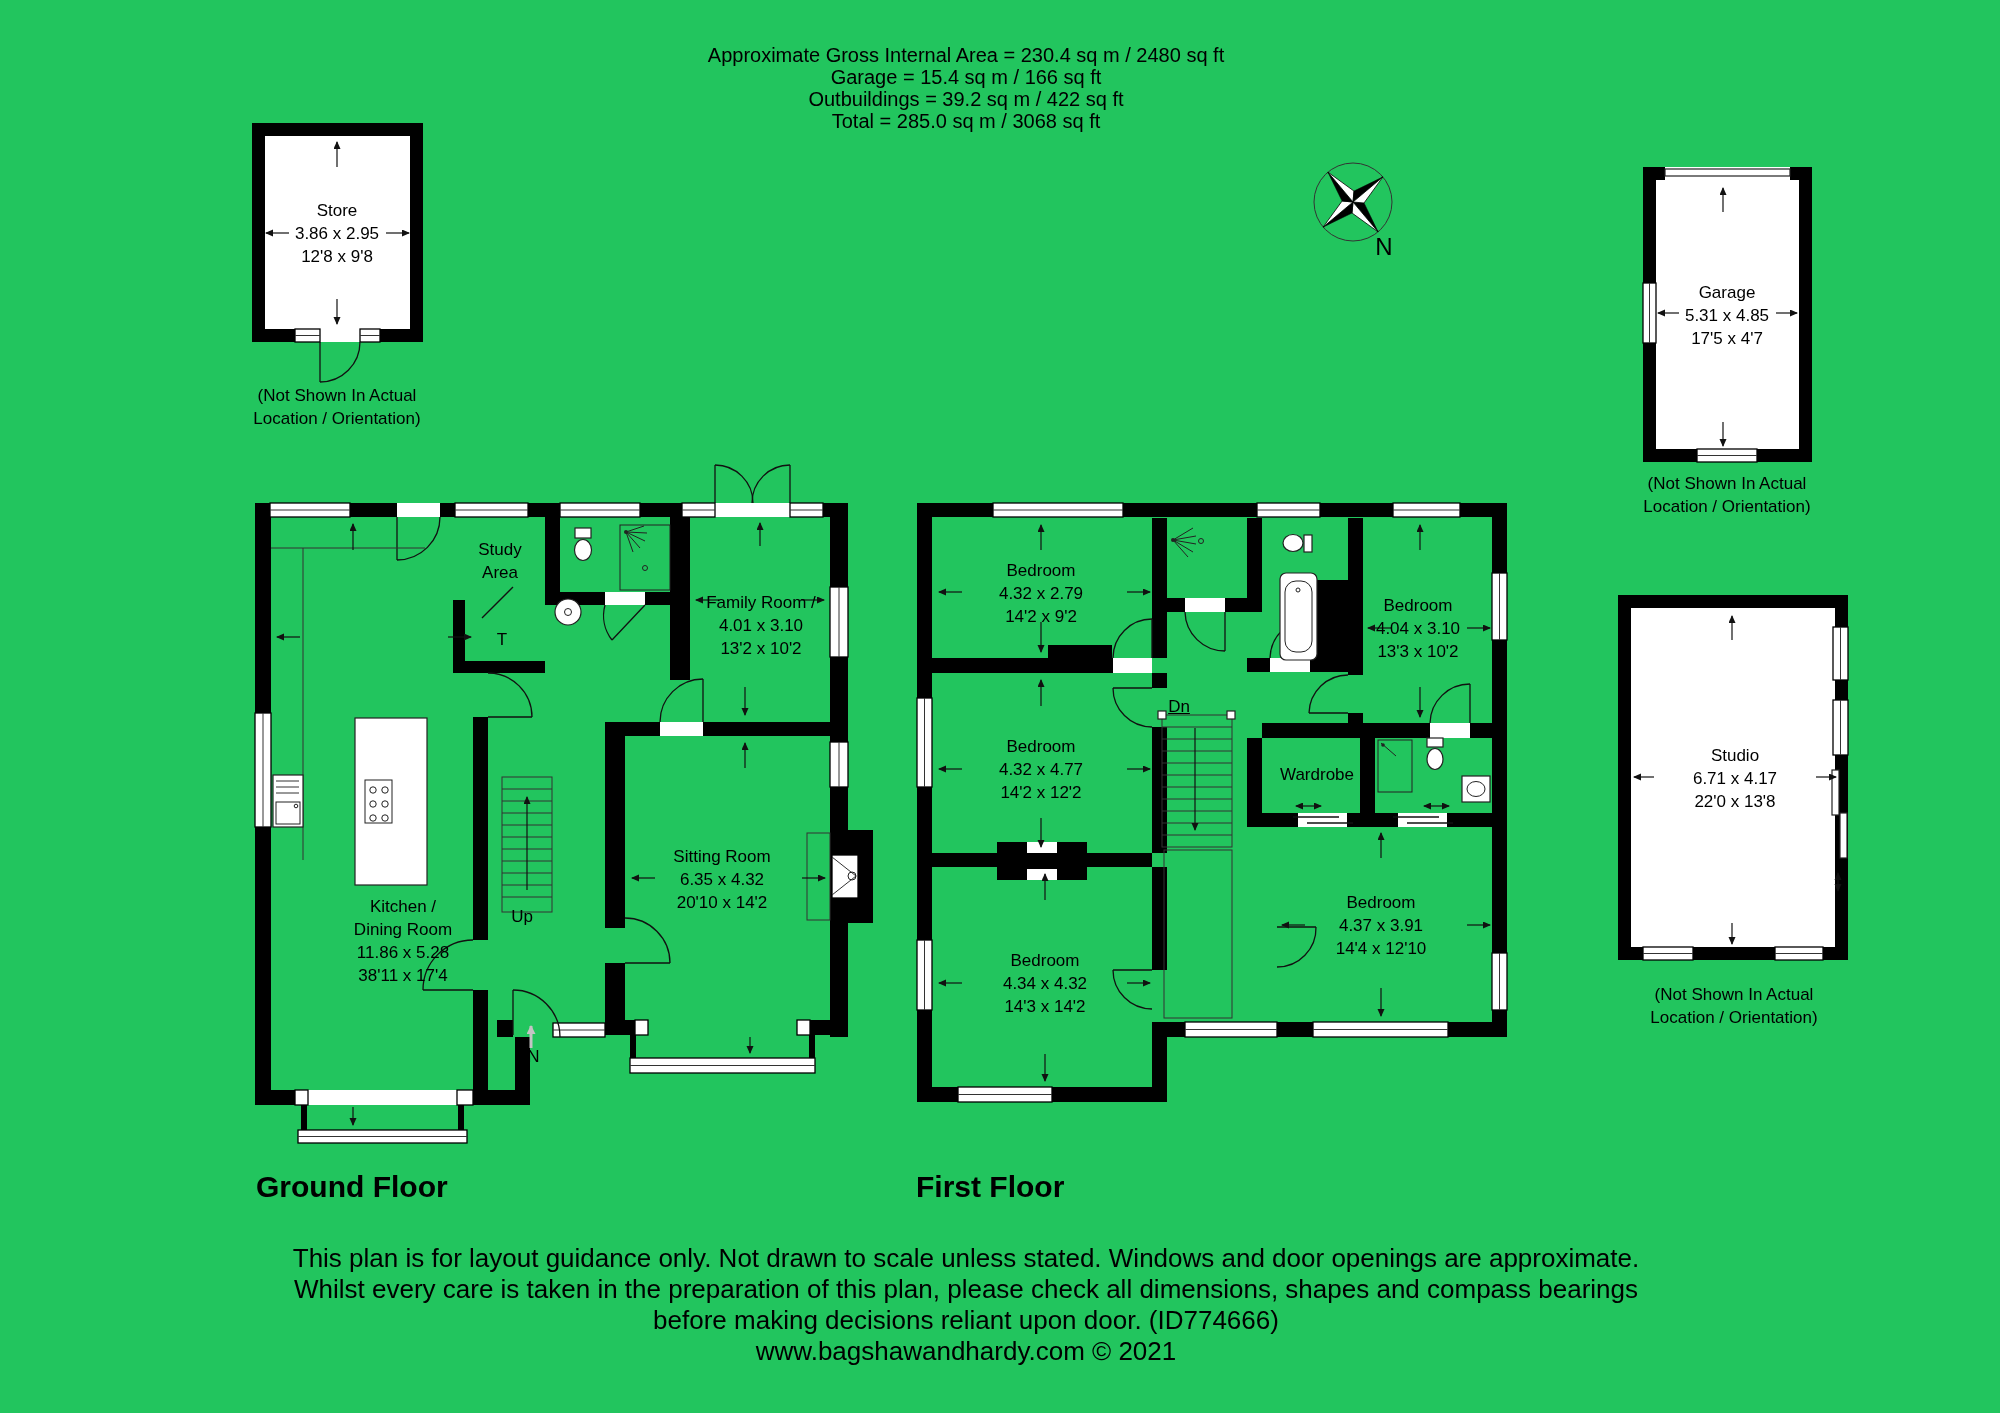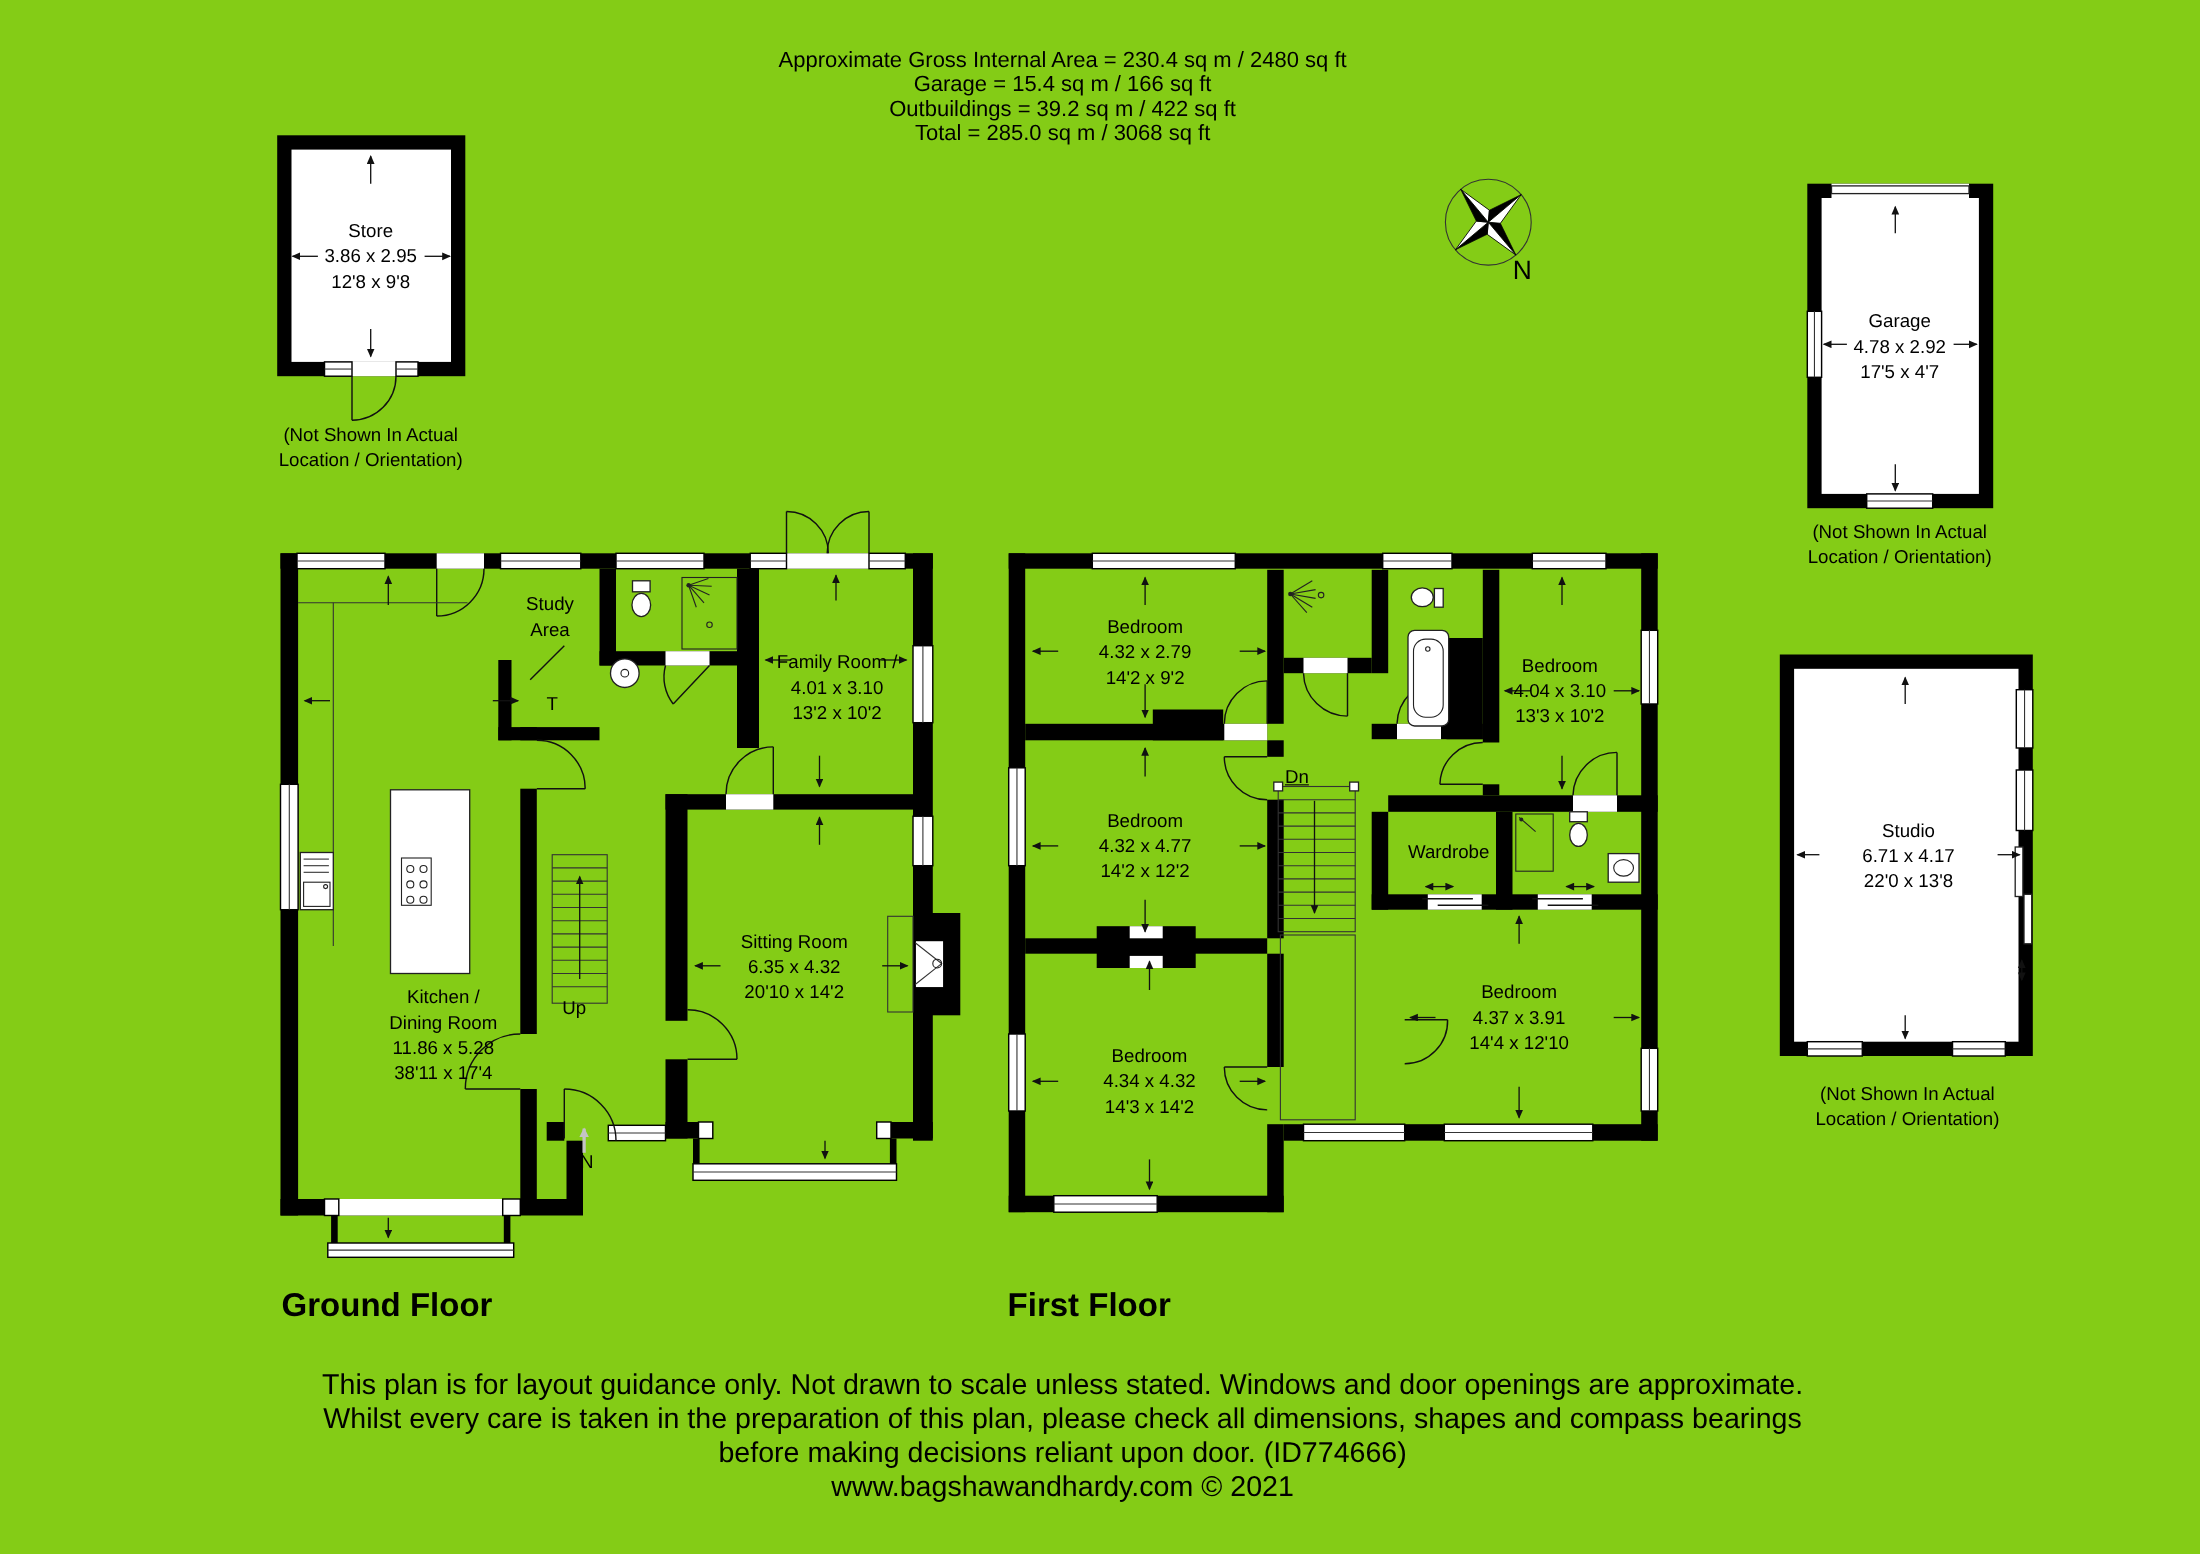--- a/index.html
+++ b/index.html
@@ -1,16 +1,16 @@
 <!DOCTYPE html>
 <html><head>
 <meta charset="utf-8">
 <style>
   html,body{margin:0;padding:0;background:#fff;}
-  #canvas{position:relative;width:2000px;height:1413px;background:#84cc16;overflow:hidden;
+  #canvas{position:relative;width:2000px;height:1413px;background:#22c55e;overflow:hidden;
           font-family:"Liberation Sans", sans-serif;color:#000;}
   .abs{position:absolute;}
   .ctr{transform:translate(-50%,-50%);text-align:center;}
   .hdr{font-size:20px;line-height:22px;text-align:center;transform:translateX(-50%);white-space:nowrap;}
   .ftr{font-size:26px;line-height:31px;text-align:center;transform:translateX(-50%);white-space:nowrap;}
   .room-label{font-size:17px;line-height:23px;white-space:nowrap;}
   .cap{font-size:17px;line-height:23px;white-space:nowrap;}
   .tag{font-size:17px;white-space:nowrap;}
   .floor-title{font-size:30px;font-weight:bold;white-space:nowrap;}
   .north{font-size:24px;}
@@ -112,21 +112,21 @@
     </g>
     <g>
       <line class="arr" x1="88" y1="52" x2="88" y2="28" marker-end="url(#ah)"></line>
       <line class="arr" x1="88" y1="262" x2="88" y2="286" marker-end="url(#ah)"></line>
       <line class="arr" x1="44" y1="153" x2="23" y2="153" marker-end="url(#ah)"></line>
       <line class="arr" x1="141" y1="153" x2="162" y2="153" marker-end="url(#ah)"></line>
     </g>
   </svg>
   <div class="abs ctr room-label" style="left:1727px;top:315px;">
     <div>Garage</div>
-    <div>4.78 x 2.92</div>
+    <div>5.31 x 4.85</div>
     <div>17'5 x 4'7</div>
   </div>
   <div class="abs ctr cap" style="left:1727px;top:495px;">
     <div>(Not Shown In Actual</div>
     <div>Location / Orientation)</div>
   </div>
 
   <svg class="abs" style="left:1610px;top:585px;" width="250" height="390" viewBox="0 0 250 390">
     <rect class="w" x="8" y="10" width="230" height="365"></rect>
     <rect class="o" x="21" y="23" width="204" height="339"></rect>

